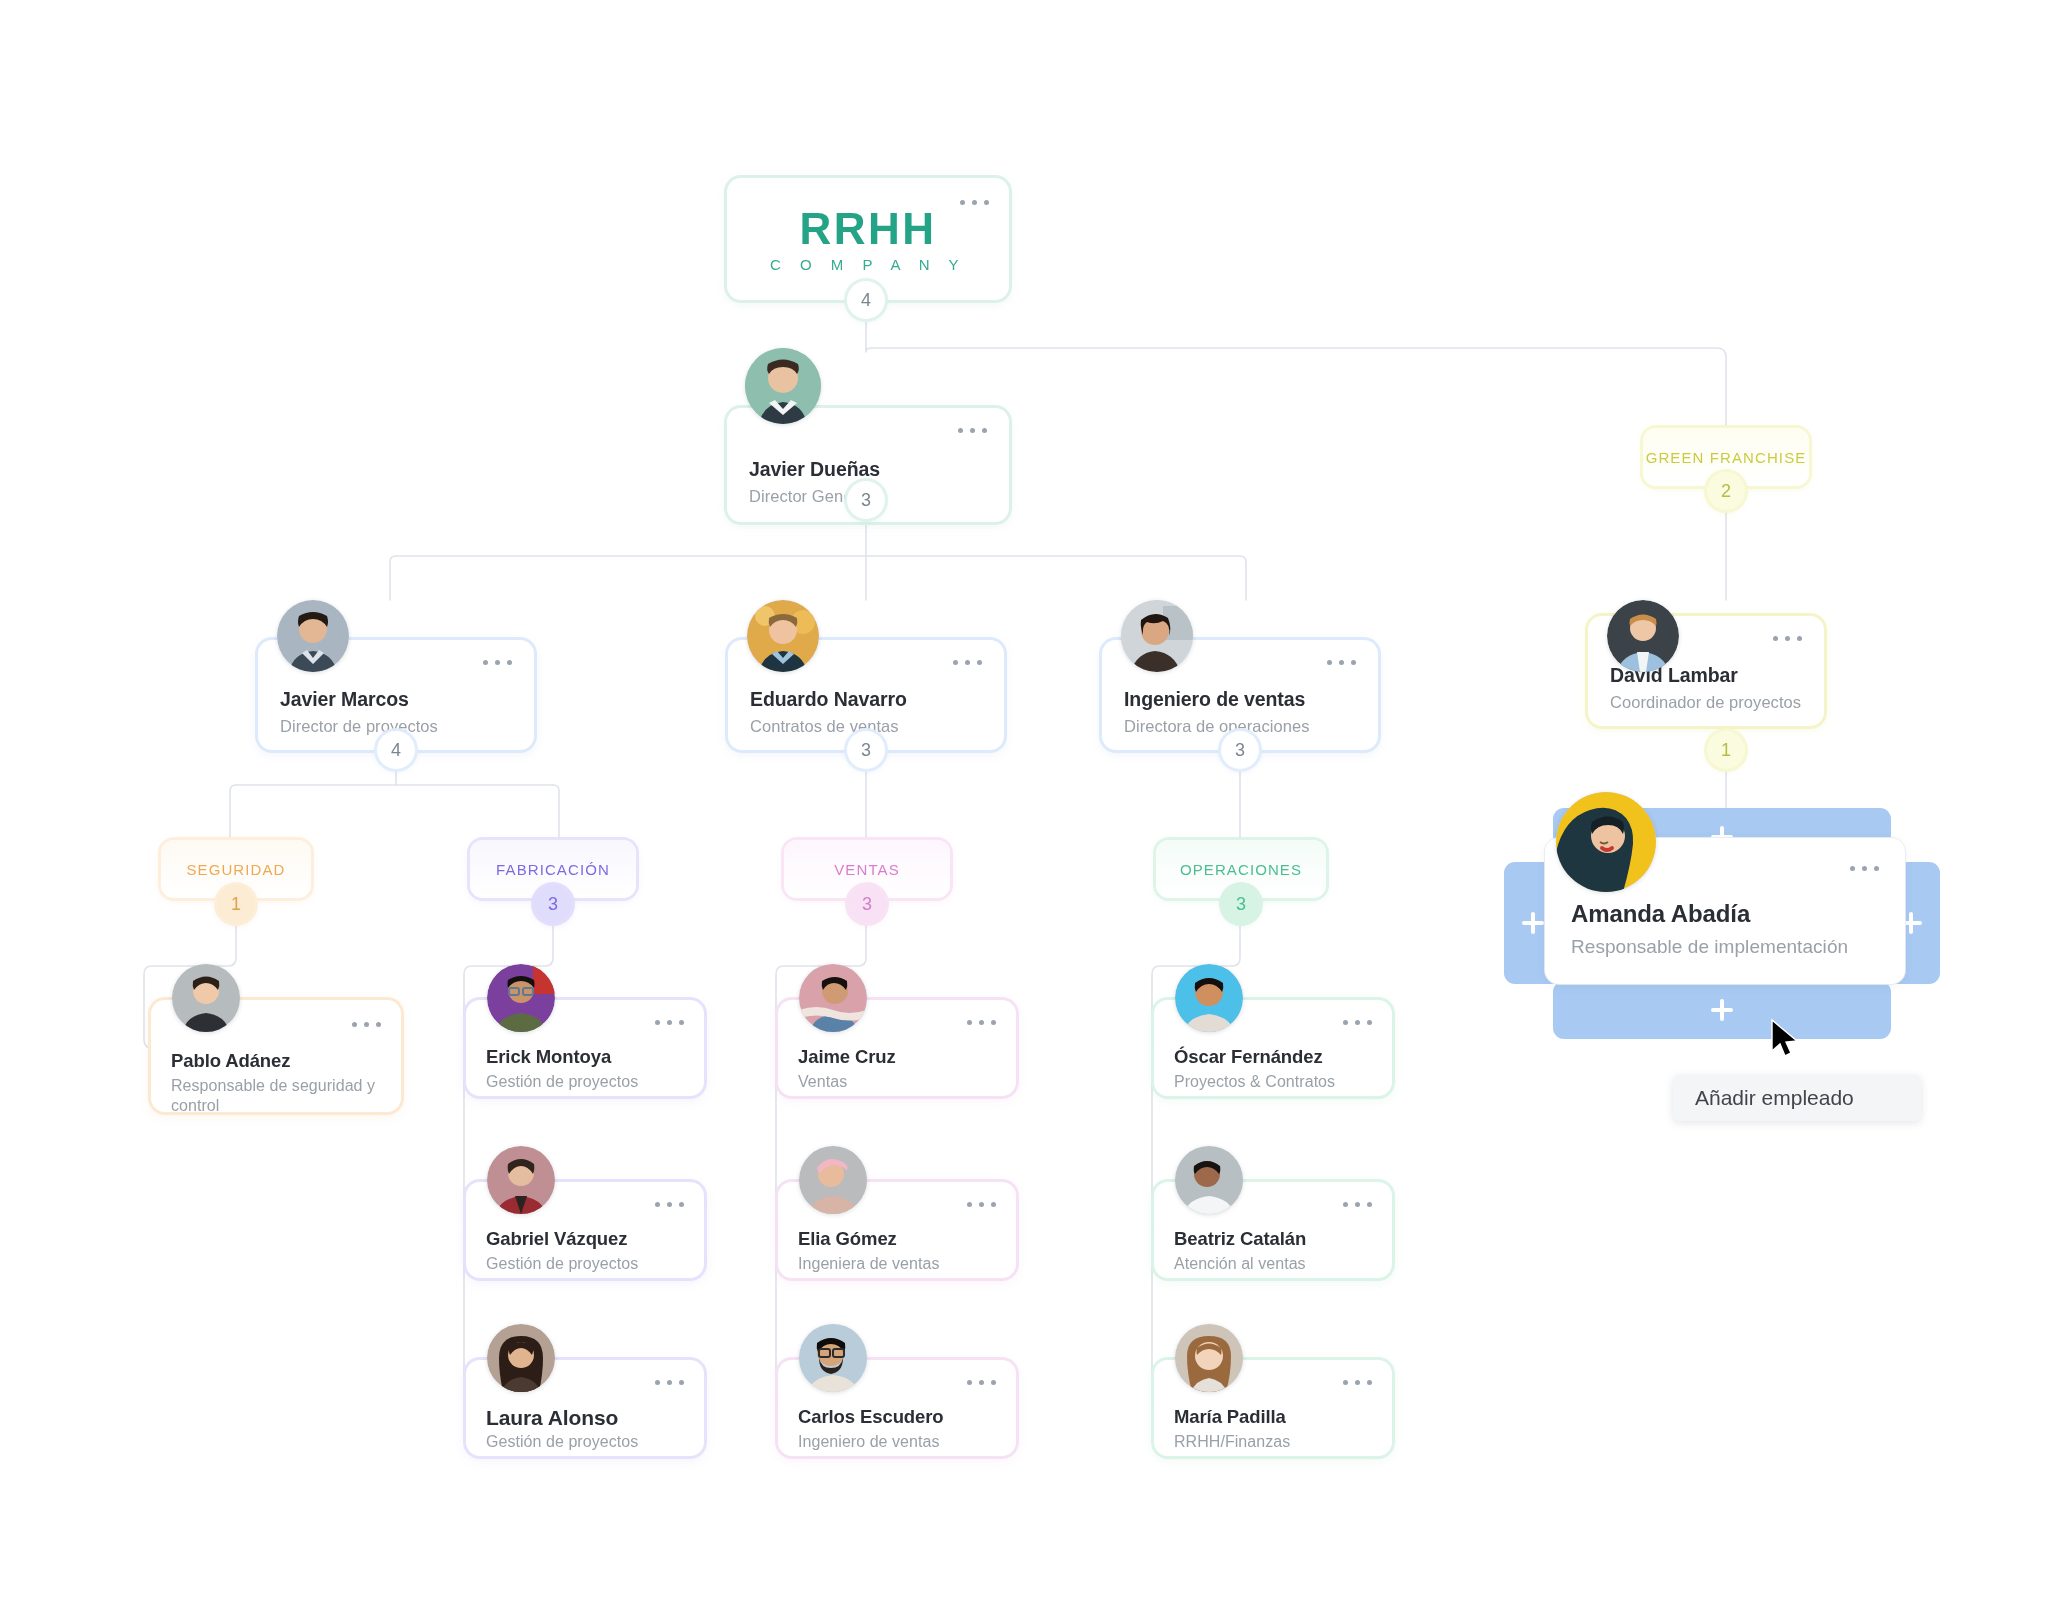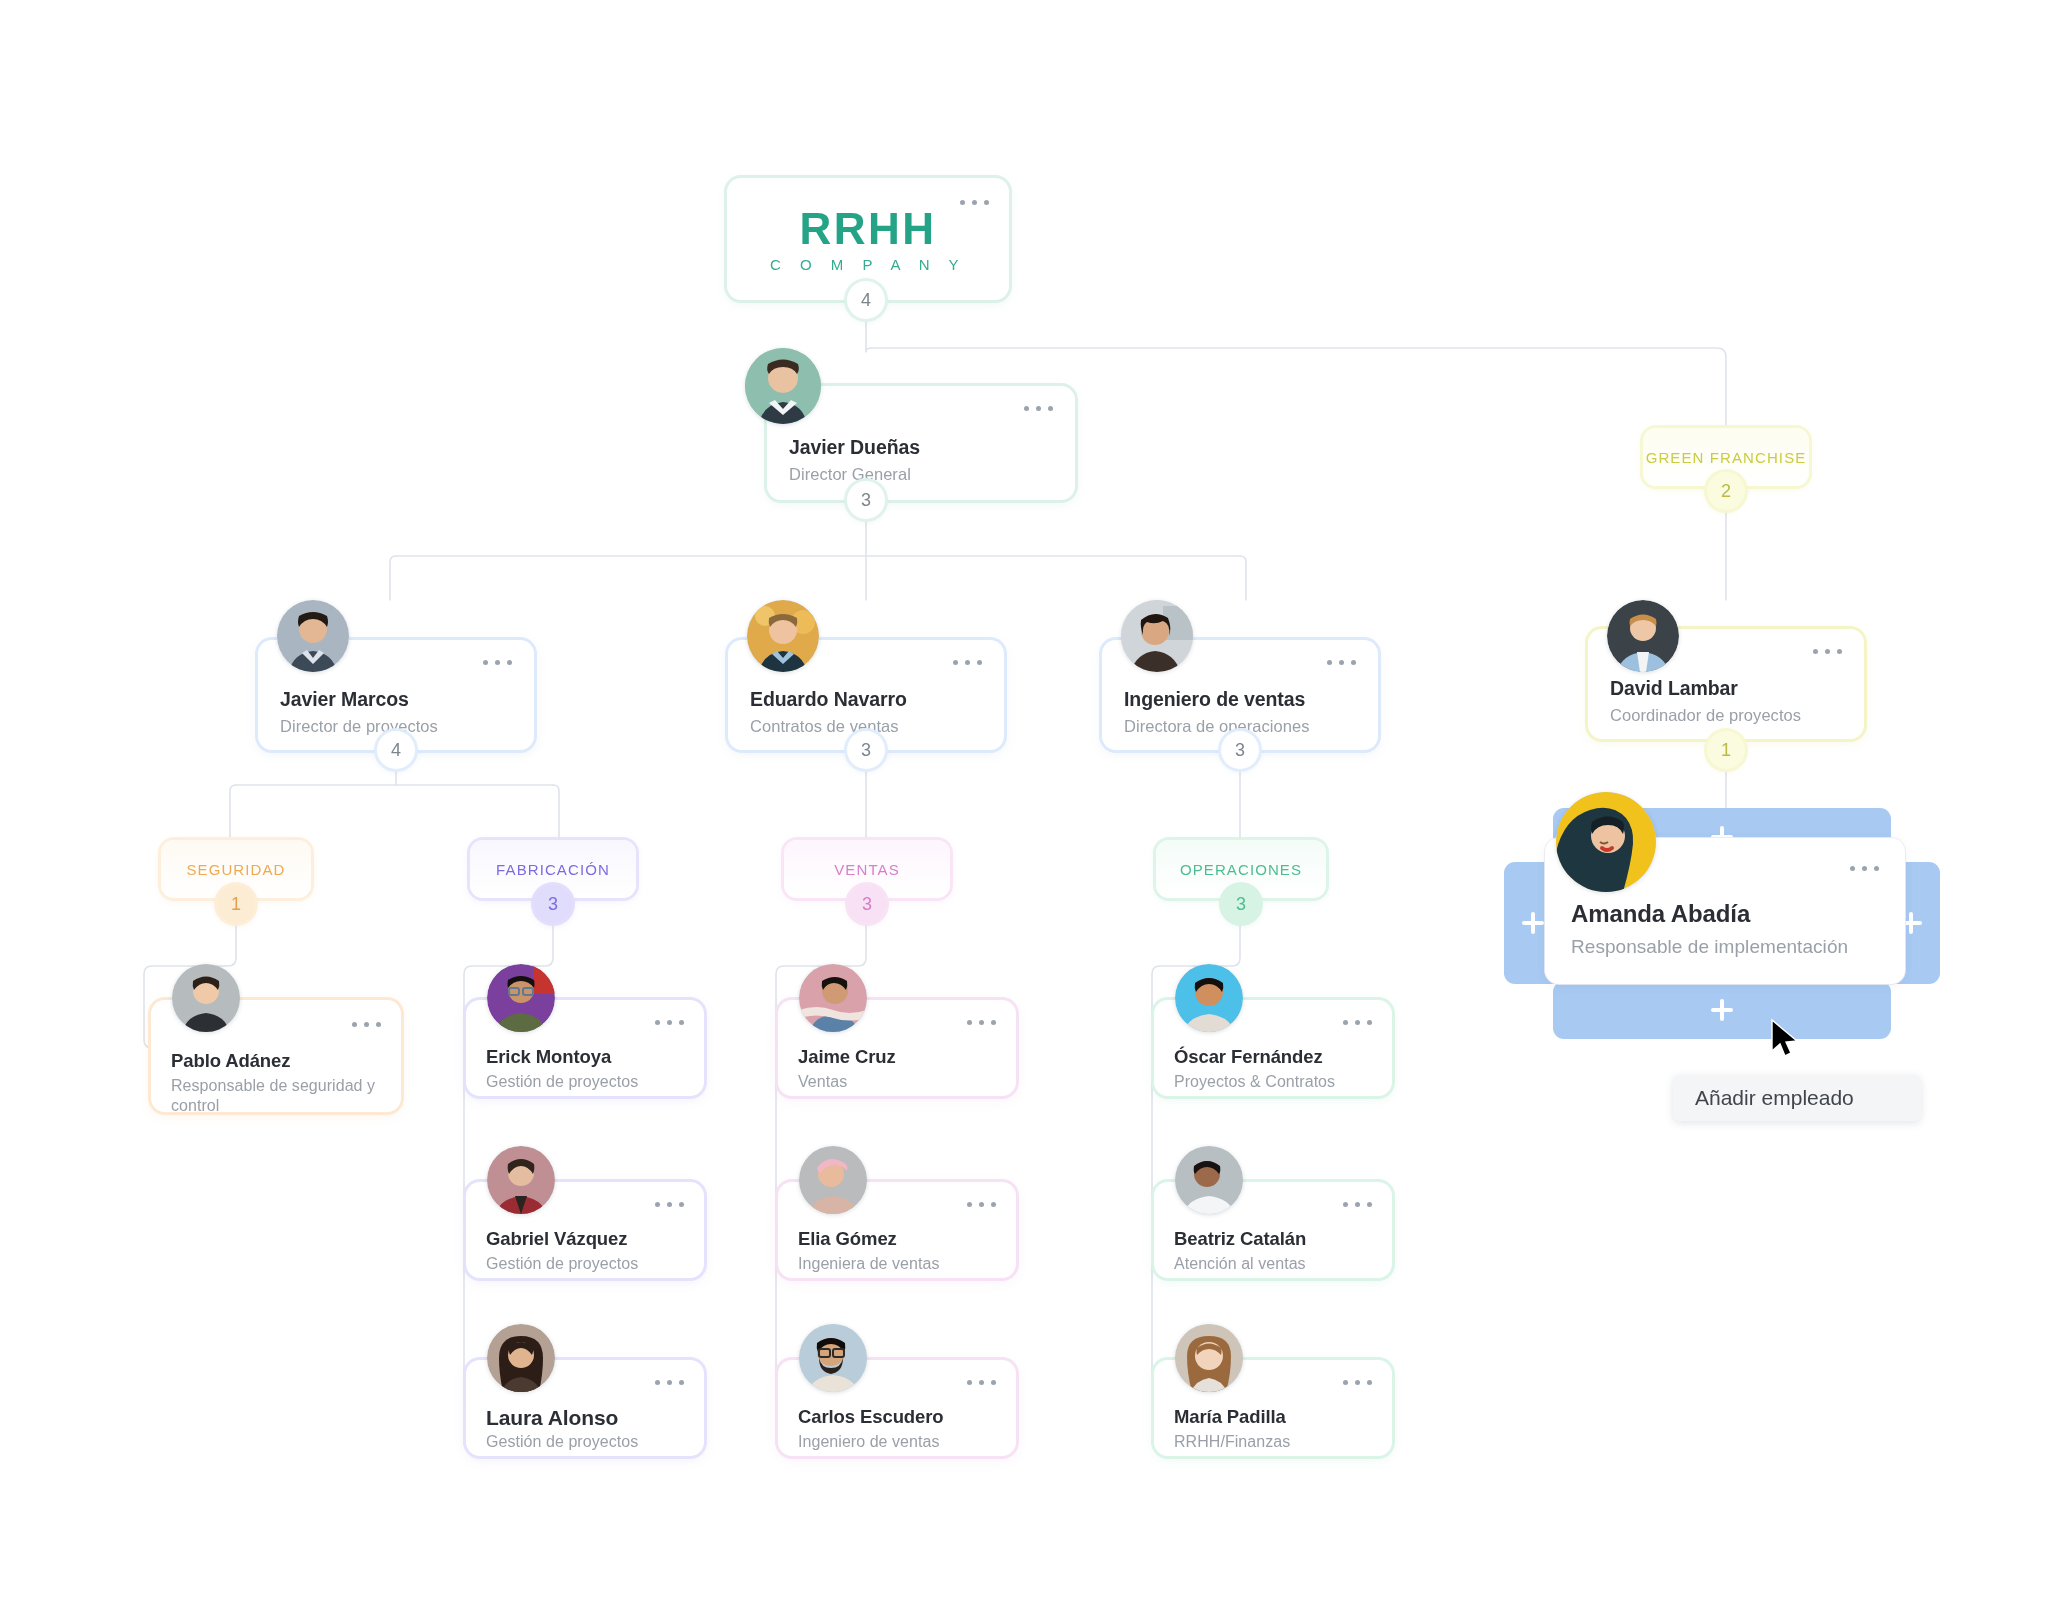--- a/index.html
+++ b/index.html
@@ -172,21 +172,21 @@
     <div class="dots" style="right:20px; top:22px;">
       <i></i>
         <i></i>
         <i></i>
     </div>
     <div class="logo-main" style="top:26px;">RRHH</div>
     <div class="logo-sub" style="top:78px;">C O M P A N Y</div>
   </div>
   <div class="count c-green" style="left:847px; top:281px;">4</div>
 
-  <div class="card glow-green" style="left:727px; top:386px; width:308px; height:114px;margin-left:40px;">
+  <div class="card glow-green" style="left:727px; top:408px; width:282px; height:114px;">
     <div class="dots" style="right:22px; top:20px;">
         <i></i>
         <i></i>
         <i></i>
       </div>
     <div class="p-name" style="left:22px; top:50px;">Javier Dueñas</div>
     <div class="p-role" style="left:22px; top:78px;">Director General</div>
   </div>
   <div class="avatar" style="left:745px; top:348px; width:76px; height:76px; background:#8ebfae;">
     <svg viewBox="0 0 76 76">
@@ -259,21 +259,21 @@
         <path d="M10 72q5-19 24-21 20 2 25 21z" fill="#3b2f2a"></path>
       </svg>
   </div>
   <div class="count c-blue" style="left:1221px; top:731px;">3</div>
 
   <div class="dept d-yellow" style="left:1643px; top:428px; width:166px; height:58px;justify-content:center;">
     <span>GREEN FRANCHISE</span>
   </div>
   <div class="count c-yellow" style="left:1707px; top:472px;">2</div>
 
-  <div class="card glow-yellow" style="left:1588px; top:629px; width:276px; height:110px;">
+  <div class="card glow-yellow" style="left:1588px; top:616px; width:236px; height:110px;">
     <div class="dots" style="right:22px; top:20px;">
         <i></i>
         <i></i>
         <i></i>
       </div>
     <div class="p-name" style="left:22px; top:48px;">David Lambar</div>
     <div class="p-role" style="left:22px; top:76px;">Coordinador de proyectos</div>
   </div>
   <div class="avatar" style="left:1607px; top:600px; width:72px; height:72px;">
     <svg viewBox="0 0 72 72">

